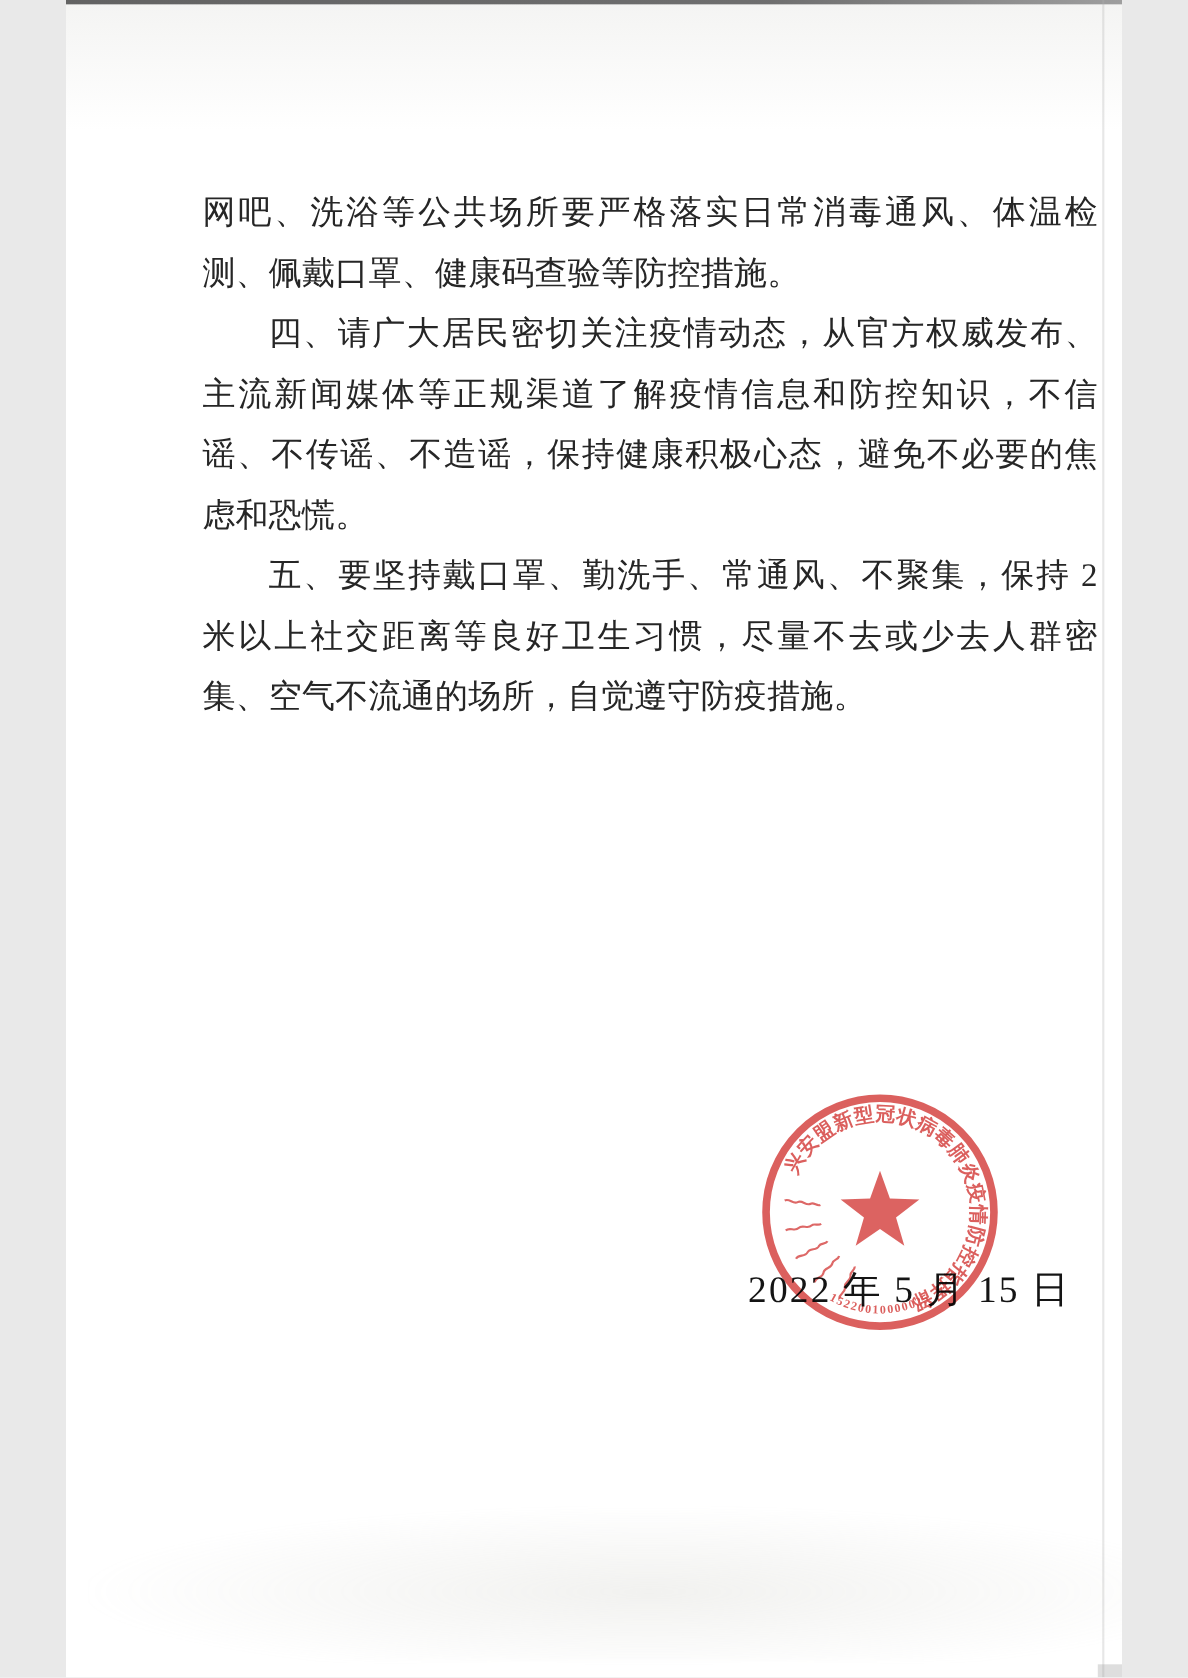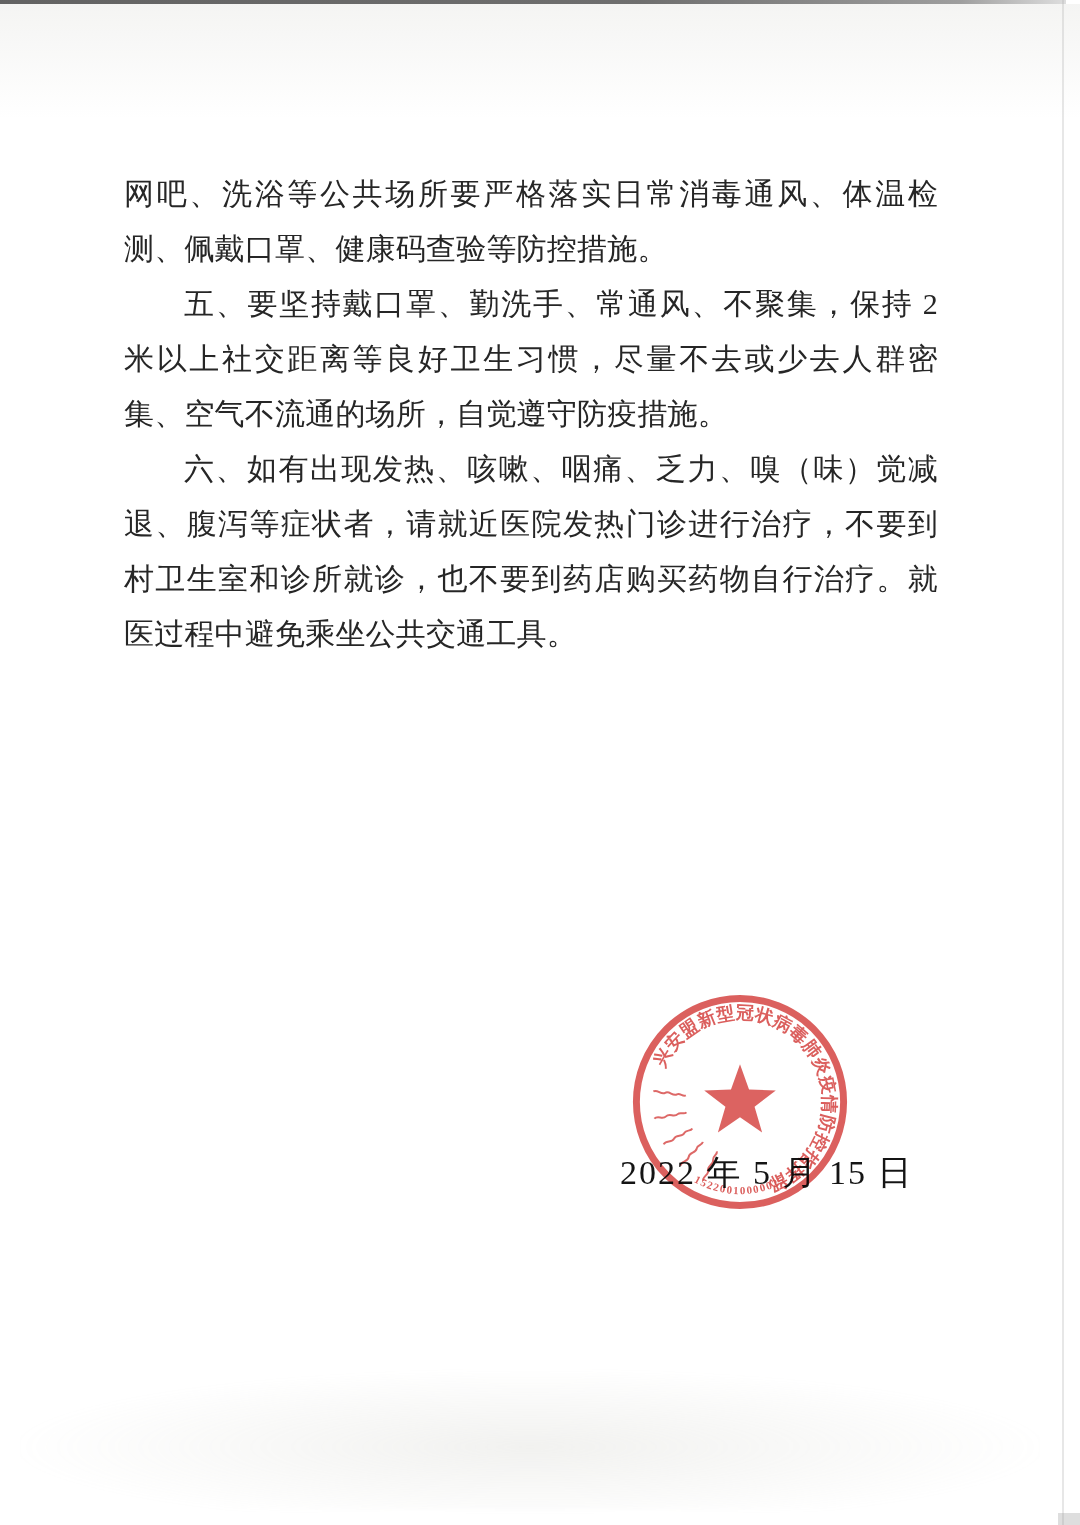--- a/index.html
+++ b/index.html
@@ -1,17 +1,17 @@
 <!DOCTYPE html>
 <html><head>
 <meta charset="utf-8">
 <style>
   html,body{margin:0;padding:0;background:#e9e9e9;}
   .page{
-    position:relative;width:1080px;height:1525px;background:#ffffff;
+    position:relative;width:960px;height:1525px;background:#ffffff;
     overflow:hidden;font-family:"Liberation Serif","DejaVu Serif",serif;
     margin:0 auto;
   }
   
   .scan-top-line{position:absolute;top:0;left:0;width:1066px;height:4px;
     background:linear-gradient(to right,#474747,#555 60%,#8d8d8d 90%,#d8d8d8);opacity:.85;}
   .scan-top-shade{position:absolute;top:4px;left:0;width:100%;height:115px;
     background:linear-gradient(to bottom,rgba(206,206,200,.22),rgba(255,255,255,0));}
   .scan-right-line{position:absolute;top:0;right:16px;width:2px;height:100%;
     background:rgba(175,175,175,.30);}
@@ -48,22 +48,22 @@
 <div class="page">
 
   <div class="scan-top-line"></div>
   <div class="scan-top-shade"></div>
   <div class="scan-right-line"></div>
   <div class="scan-bottom-noise"></div>
   <div class="scan-corner"></div>
 
   <div class="content">
     <p class="para">网吧、洗浴等公共场所要严格落实日常消毒通风、体温检测、佩戴口罩、健康码查验等防控措施。</p>
+    <p class="para indent">四、请广大居民密切关注疫情动态，从官方权威发布、主流新闻媒体等正规渠道了解疫情信息和防控知识，不信谣、不传谣、不造谣，保持健康积极心态，避免不必要的焦虑和恐慌。</p>
     <p class="para indent">五、要坚持戴口罩、勤洗手、常通风、不聚集，保持 2 米以上社交距离等良好卫生习惯，尽量不去或少去人群密集、空气不流通的场所，自觉遵守防疫措施。</p>
-    <p class="para indent">六、如有出现发热、咳嗽、咽痛、乏力、嗅（味）觉减退、腹泻等症状者，请就近医院发热门诊进行治疗，不要到村卫生室和诊所就诊，也不要到药店购买药物自行治疗。就医过程中避免乘坐公共交通工具。</p>
   </div>
 
   <div class="date-line">2022 年 5 月 15 日</div>
 
   <div class="official-seal">
     <svg viewBox="0 0 230 230" xmlns="http://www.w3.org/2000/svg">
       <defs>
         <path id="arcTop" d="M 38.9,79.5 A 84,84 0 1 1 143.7,193.9" fill="none"></path>
         <path id="arcBottom" d="M 68.5,195.5 A 93,93 0 0 0 161.5,195.5" fill="none"></path>
       </defs>

